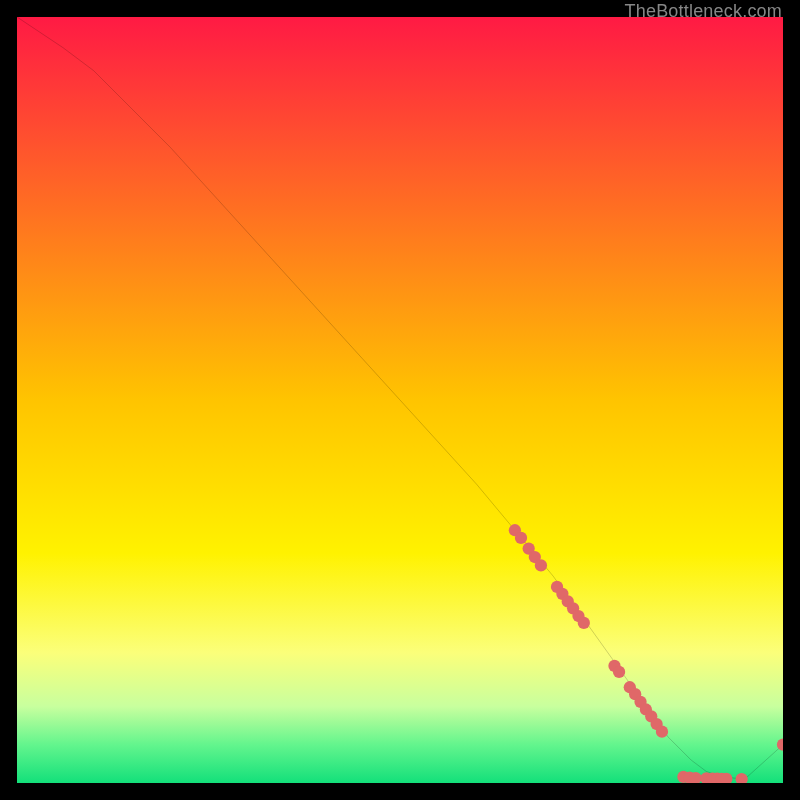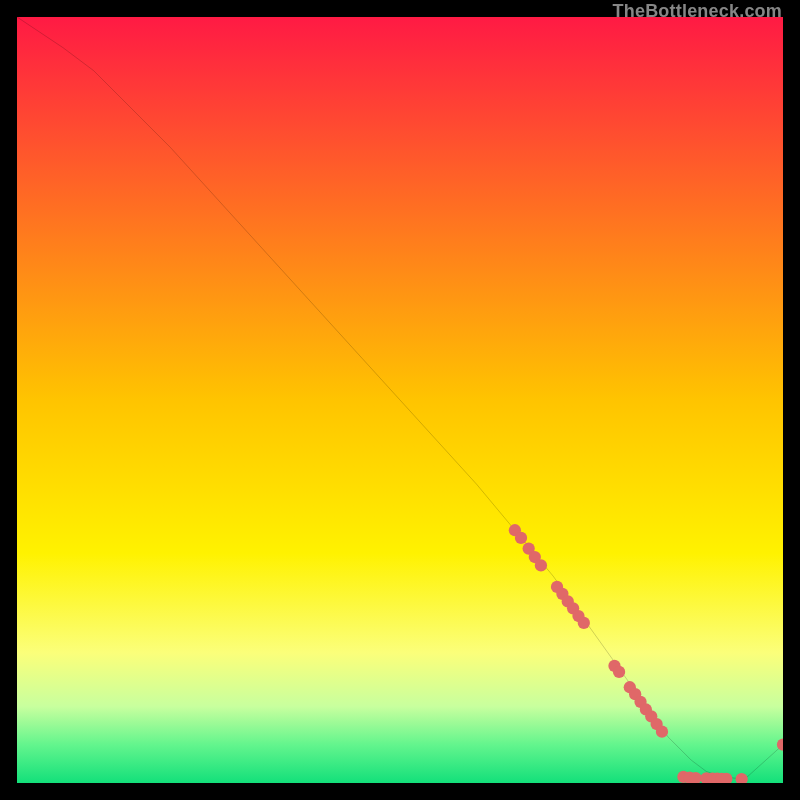--- a/index.html
+++ b/index.html
@@ -16,21 +16,21 @@
     top: 17px;
     width: 766px;
     height: 766px;
   }
   .wm {
     position: absolute;
     top: 1px;
     right: 18px;
     font-family: Arial, Helvetica, sans-serif;
     font-size: 18px;
-    font-weight: 700;
+    font-weight: 400;
     color: #868686;
     letter-spacing: 0.2px;
   }
   svg { display: block; }
 </style>
 </head>
 <body>
 
 <div class="stage">
   <div class="plot">

